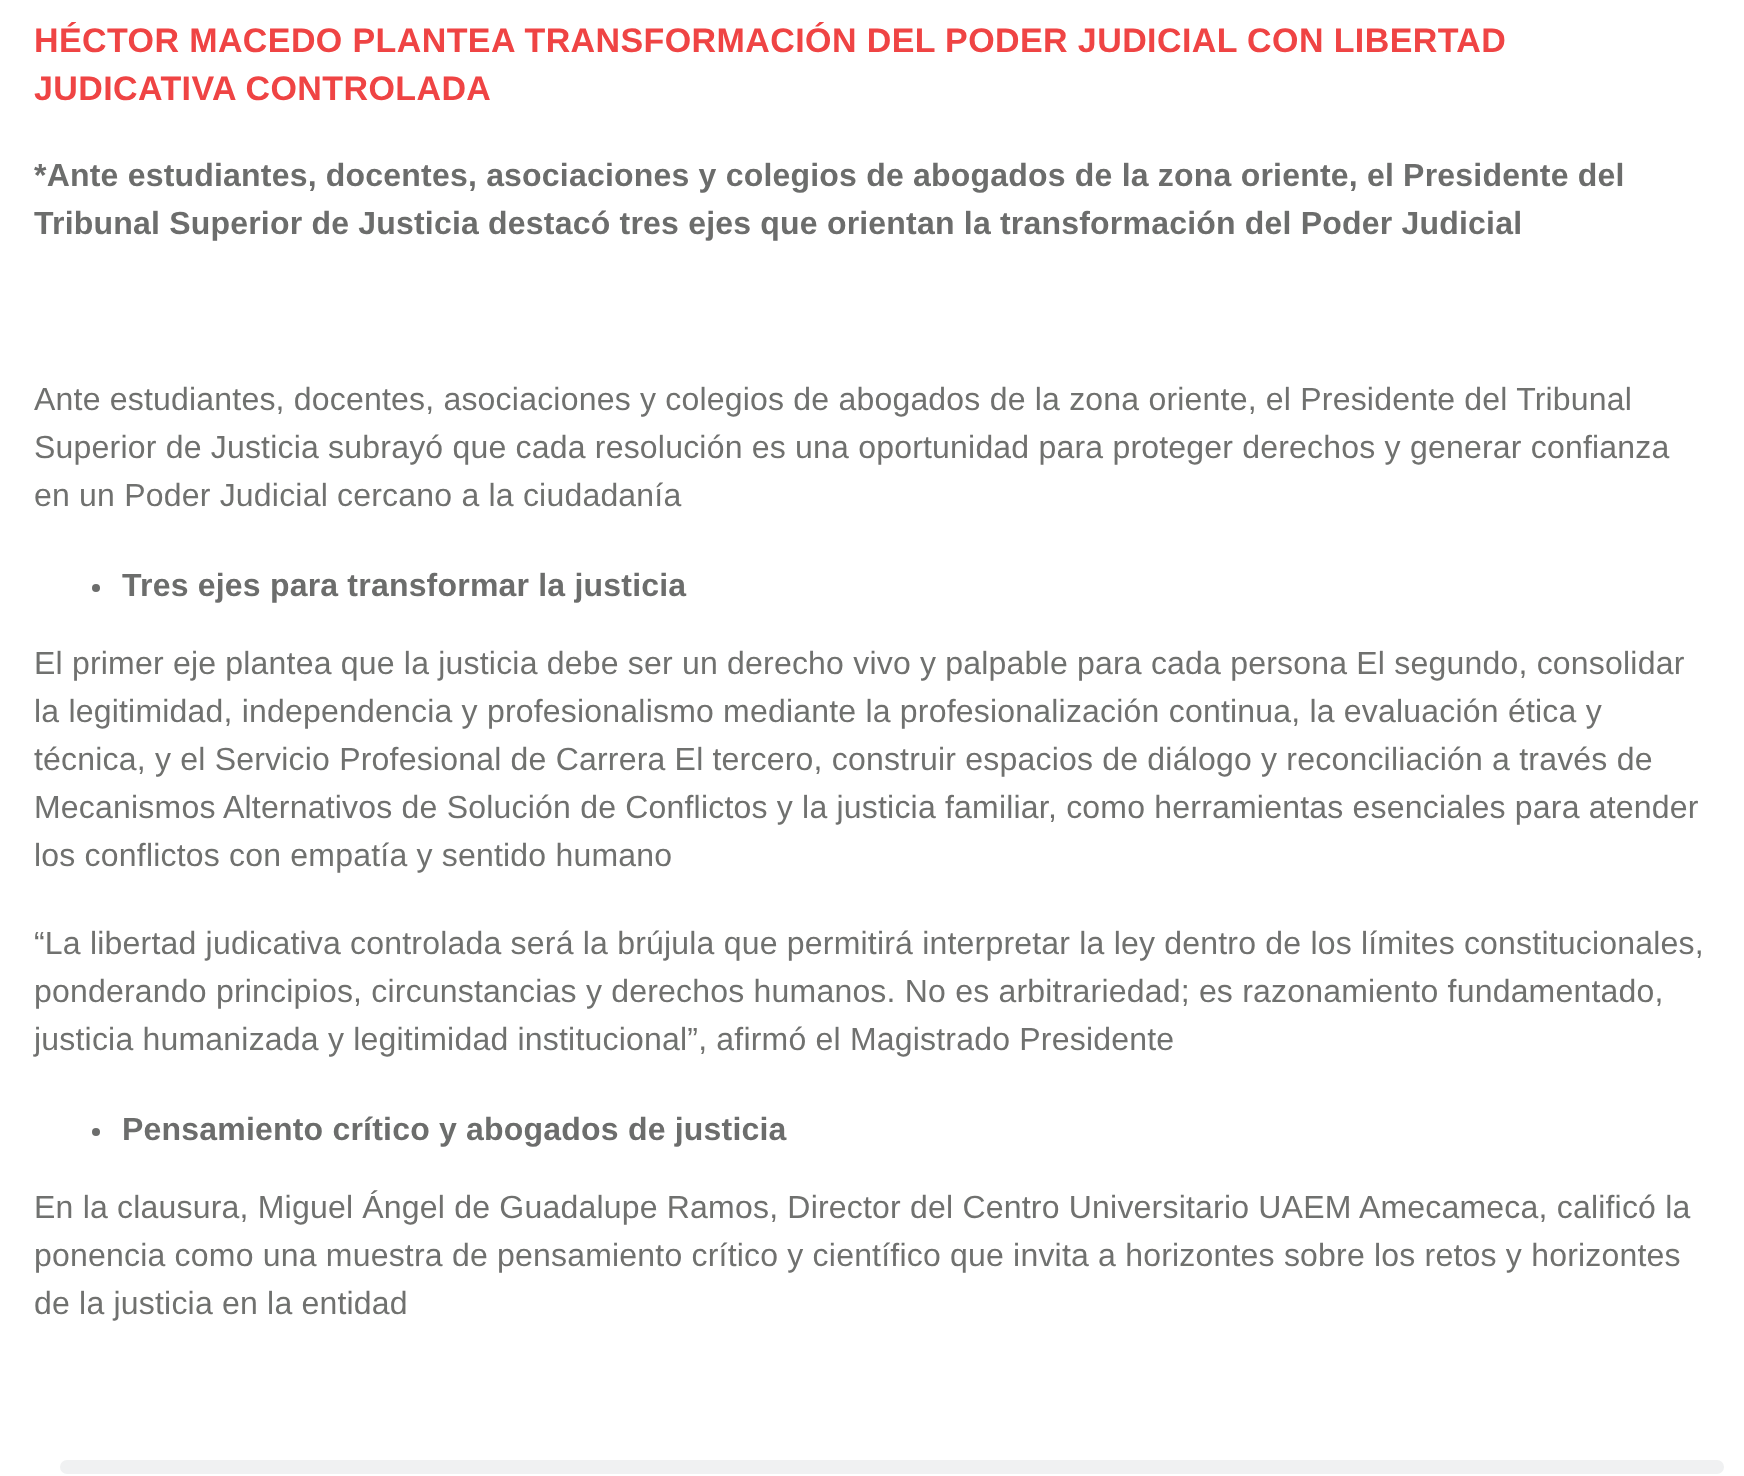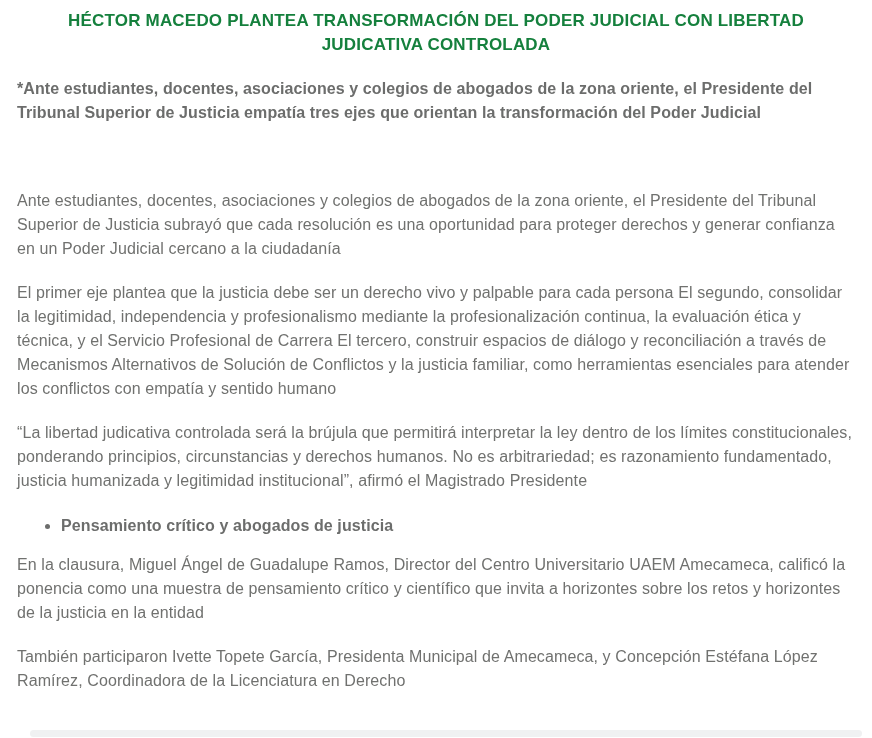--- a/index.html
+++ b/index.html
@@ -16,24 +16,23 @@
     box-sizing: border-box;
     padding: 9px 17px 0 17px;
     font-family: "Liberation Sans", "DejaVu Sans", sans-serif;
     color: #70716f;
     overflow: hidden;
   }
   .article-title {
     font-size: 17px;
     line-height: 24px;
     font-weight: 700;
-    color: #15803d;
+    color: #ef4444;
     letter-spacing: 0.2px;
     margin: 0 0 20px 0;
-    text-align: center;
   }
   .para {
     font-size: 16px;
     line-height: 24px;
     margin: 0 0 20px 0;
     letter-spacing: 0.1px;
   }
   .para.bold {
     font-weight: 700;
     color: #6c6d6c;
@@ -63,34 +62,36 @@
     background: #f0f1f2;
   }
 </style>
 </head>
 <body>
 
 <div class="page">
 
   <h1 class="article-title">HÉCTOR MACEDO PLANTEA TRANSFORMACIÓN DEL PODER JUDICIAL CON LIBERTAD JUDICATIVA CONTROLADA</h1>
 
-  <p class="para bold">*Ante estudiantes, docentes, asociaciones y colegios de abogados de la zona oriente, el Presidente del Tribunal Superior de Justicia empatía tres ejes que orientan la transformación del Poder Judicial</p>
+  <p class="para bold">*Ante estudiantes, docentes, asociaciones y colegios de abogados de la zona oriente, el Presidente del Tribunal Superior de Justicia destacó tres ejes que orientan la transformación del Poder Judicial</p>
 
   <div class="spacer-block"></div>
 
   <p class="para">Ante estudiantes, docentes, asociaciones y colegios de abogados de la zona oriente, el Presidente del Tribunal Superior de Justicia subrayó que cada resolución es una oportunidad para proteger derechos y generar confianza en un Poder Judicial cercano a la ciudadanía</p>
 
+  <ul class="bullet-list">
+    <li>Tres ejes para transformar la justicia</li>
+  </ul>
 
   <p class="para">El primer eje plantea que la justicia debe ser un derecho vivo y palpable para cada persona El segundo, consolidar la legitimidad, independencia y profesionalismo mediante la profesionalización continua, la evaluación ética y técnica, y el Servicio Profesional de Carrera El tercero, construir espacios de diálogo y reconciliación a través de Mecanismos Alternativos de Solución de Conflictos y la justicia familiar, como herramientas esenciales para atender los conflictos con empatía y sentido humano</p>
 
   <p class="para">“La libertad judicativa controlada será la brújula que permitirá interpretar la ley dentro de los límites constitucionales, ponderando principios, circunstancias y derechos humanos. No es arbitrariedad; es razonamiento fundamentado, justicia humanizada y legitimidad institucional”, afirmó el Magistrado Presidente</p>
 
   <ul class="bullet-list">
     <li>Pensamiento crítico y abogados de justicia</li>
   </ul>
 
   <p class="para">En la clausura, Miguel Ángel de Guadalupe Ramos, Director del Centro Universitario UAEM Amecameca, calificó la ponencia como una muestra de pensamiento crítico y científico que invita a horizontes sobre los retos y horizontes de la justicia en la entidad</p>
 
-  <p class="para">También participaron Ivette Topete García, Presidenta Municipal de Amecameca, y Concepción Estéfana López Ramírez, Coordinadora de la Licenciatura en Derecho</p>
 
   <div class="h-scrollbar"></div>
 
 </div>
 
 </body></html>

